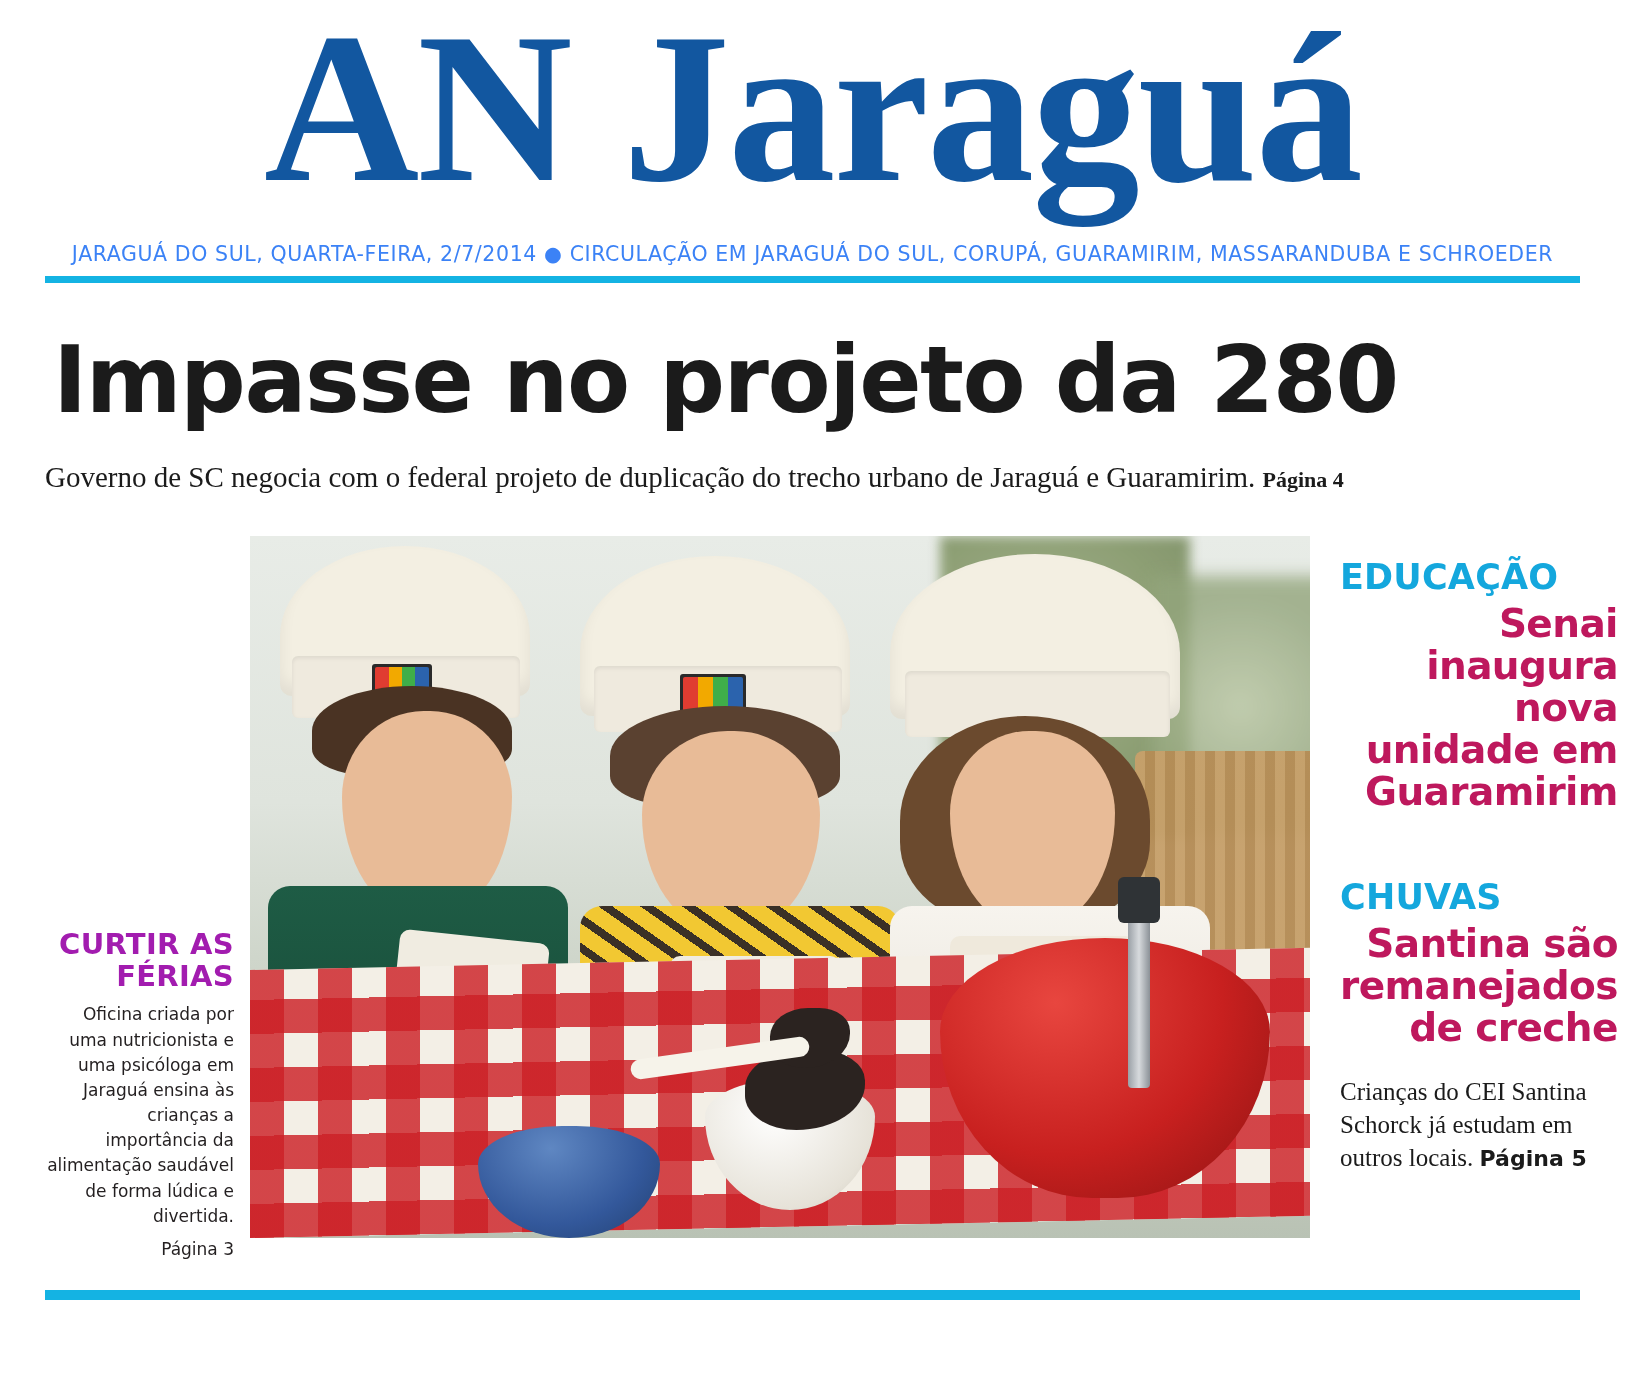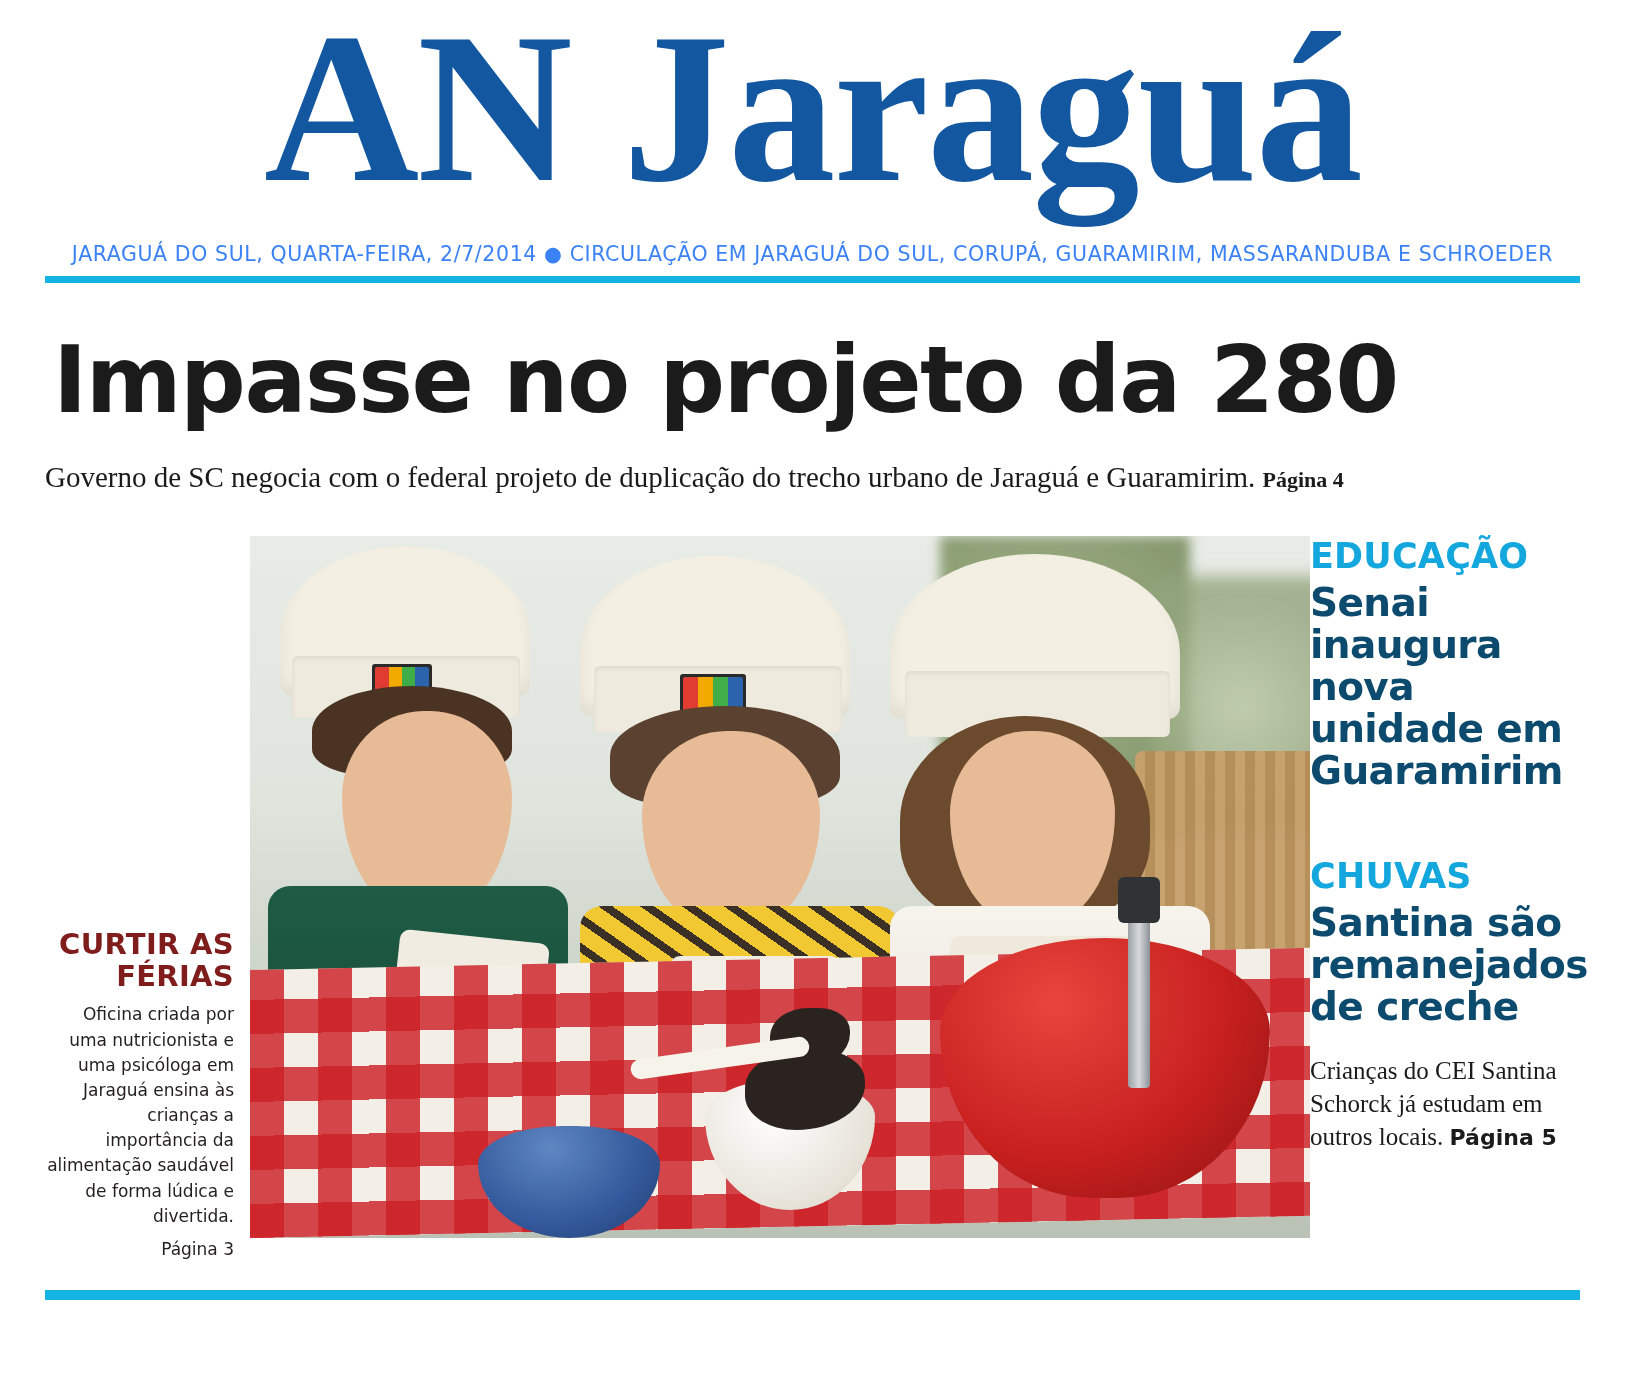--- a/index.html
+++ b/index.html
@@ -90,21 +90,21 @@
     text-align: right;
     padding-top: 392px;
     padding-right: 16px;
     box-sizing: border-box;
   }
   .kicker-left {
     font-family: "DejaVu Sans", sans-serif;
     font-weight: bold;
     font-size: 29px;
     line-height: 1.12;
-    color: #7f1d1d;
+    color: #a21caf;
     letter-spacing: 0.3px;
     margin: 0 0 10px 0;
   }
   .left-text {
     font-family: "DejaVu Sans", sans-serif;
     font-size: 17px;
     line-height: 1.48;
     color: #231f20;
   }
   .left-text .pageno {
@@ -122,38 +122,41 @@
     background: #cdd3cd;
   }
   .photo {
     position: absolute;
     inset: 0;
   }
 
   
   .col-right {
     flex: 1 1 auto;
+    padding-left: 30px;
     box-sizing: border-box;
+    margin-top: 21px;
   }
   .kicker-right {
     font-family: "DejaVu Sans", sans-serif;
     font-weight: bold;
     font-size: 35px;
     color: #14a7dd;
     letter-spacing: 0.2px;
     margin: 0 0 6px 0;
   }
   .head-right {
     font-family: "DejaVu Sans", sans-serif;
     font-weight: bold;
     font-size: 39px;
     line-height: 1.08;
-    color: #0c4a6e;
+    color: #be185d;
     letter-spacing: -0.6px;
     margin: 0;
+    text-align: right;
   }
   .body-right {
     font-family: "Liberation Serif", serif;
     font-size: 25px;
     line-height: 1.32;
     color: #1b1b1b;
     margin-top: 26px;
   }
   .body-right .page-ref {
     font-family: "DejaVu Sans", sans-serif;

